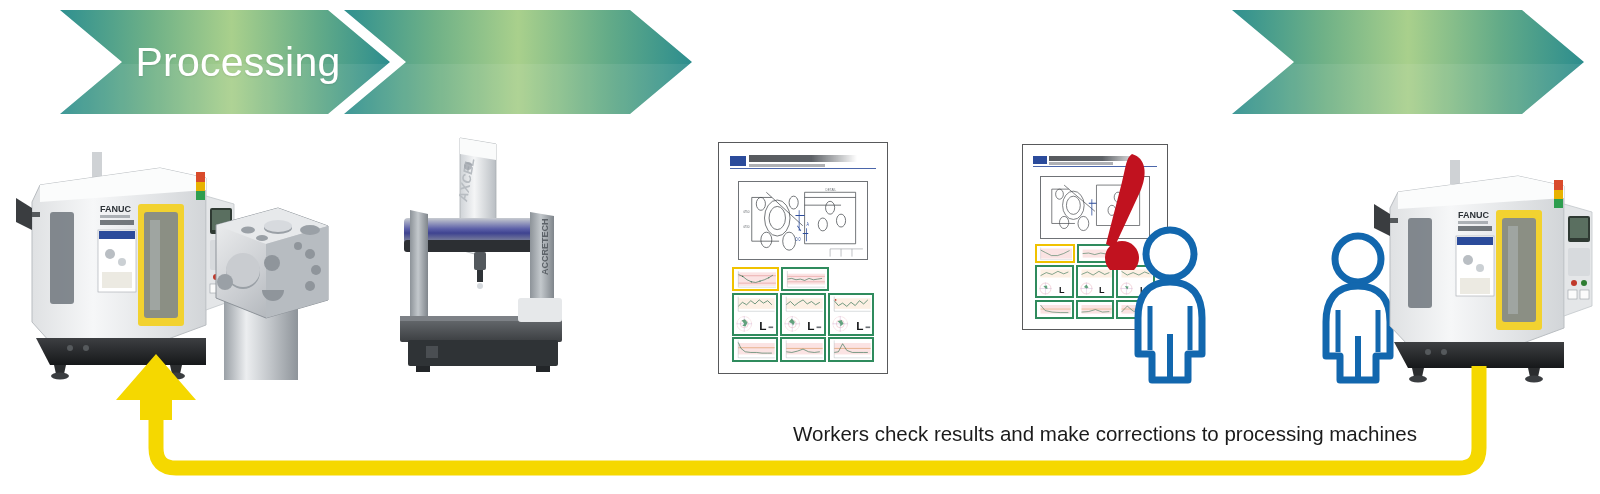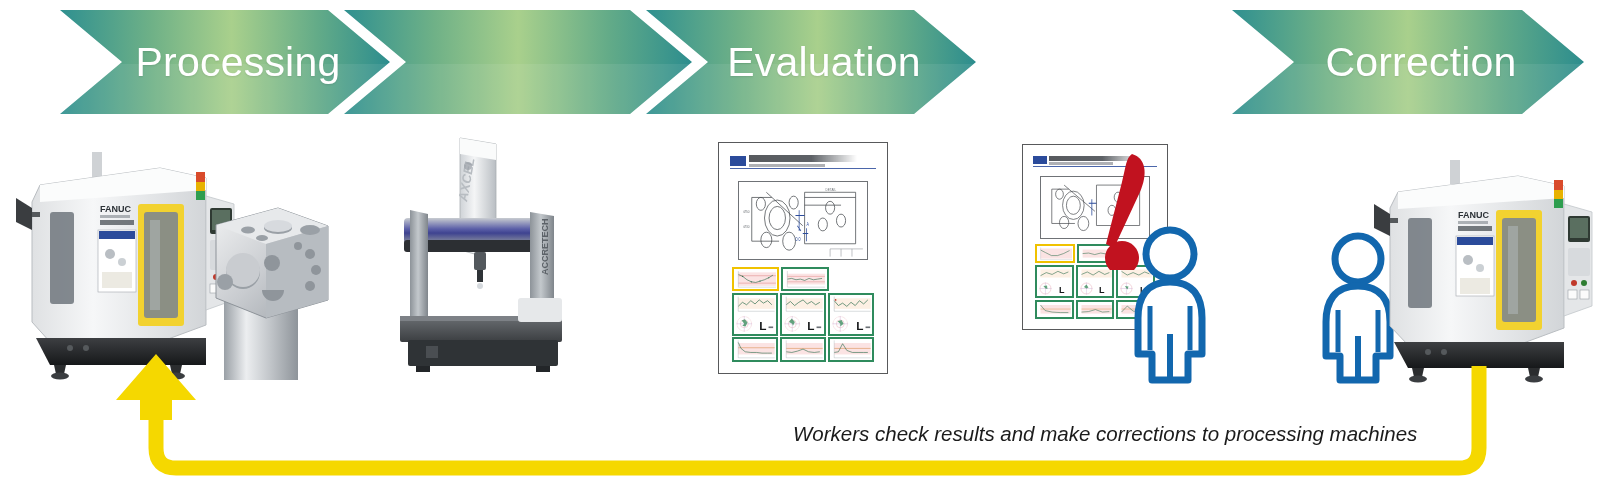--- a/index.html
+++ b/index.html
@@ -98,35 +98,27 @@
       <div class="label shift">Processing</div>
     </div>
 
     <div class="chev" style="left:344px; width:348px;">
       <div class="body" style="background:linear-gradient(90deg,#2f9090 0%,#6fb187 26%,#a9d08c 50%,#63ab88 76%,#2c8d8e 100%);
                   clip-path:polygon(0 0, 286px 0, 348px 52px, 286px 104px, 0 104px, 62px 52px);">
         <div class="gloss"></div>
       </div>
     </div>
 
-    <div class="chev" style="left:646px; width:330px;">
-      <div class="body" style="background:linear-gradient(90deg,#2f9090 0%,#6fb187 28%,#a9d08c 52%,#63ab88 78%,#2c8d8e 100%);
-                  clip-path:polygon(0 0, 268px 0, 330px 52px, 268px 104px, 0 104px, 62px 52px);">
-        <div class="gloss"></div>
-      </div>
-      <div class="label shift">Evaluation</div>
-    </div>
 
 
     <div class="chev" style="left:1232px; width:352px;">
       <div class="body" style="background:linear-gradient(90deg,#2f9090 0%,#6fb187 26%,#a9d08c 50%,#63ab88 76%,#2c8d8e 100%);
                   clip-path:polygon(0 0, 290px 0, 352px 52px, 290px 104px, 0 104px, 62px 52px);">
         <div class="gloss"></div>
       </div>
-      <div class="label shift">Correction</div>
     </div>
   </div>
 
   <div class="panel" style="left:10px; top:150px; width:330px; height:240px;">
     <svg viewBox="0 0 330 240" width="330" height="240">
       <defs>
         <linearGradient id="mw" x1="0" y1="0" x2="1" y2="0">
           <stop offset="0" stop-color="#dfe1e3"></stop>
             <stop offset=".35" stop-color="#f6f7f8"></stop>
           <stop offset="1" stop-color="#d2d5d8"></stop>
@@ -713,15 +705,15 @@
       <path d="M160 208 L172 208 L170 217 L162 217 Z" fill="#2b2d2f"></path>
       <ellipse cx="166" cy="219" rx="9" ry="3.5" fill="#3a3d40"></ellipse>
     </svg>
   </div>
 
   <svg id="loop" viewBox="0 0 1600 494">
     <path d="M1479 366 L1479 448 Q1479 468 1459 468 L 176 468 Q156 468 156 448 L156 392" stroke="#f5d800" stroke-width="15" fill="none" stroke-linecap="butt"></path>
     <path d="M156 354 L196 400 L172 400 L172 420 L140 420 L140 400 L116 400 Z" fill="#f5d800"></path>
   </svg>
 
-  <div class="caption" style="left:793px; top:422px;font-style:italic;">Workers check results and make corrections to processing machines</div>
+  <div class="caption" style="left:793px; top:422px;">Workers check results and make corrections to processing machines</div>
 
 </div>
 
 </body></html>

